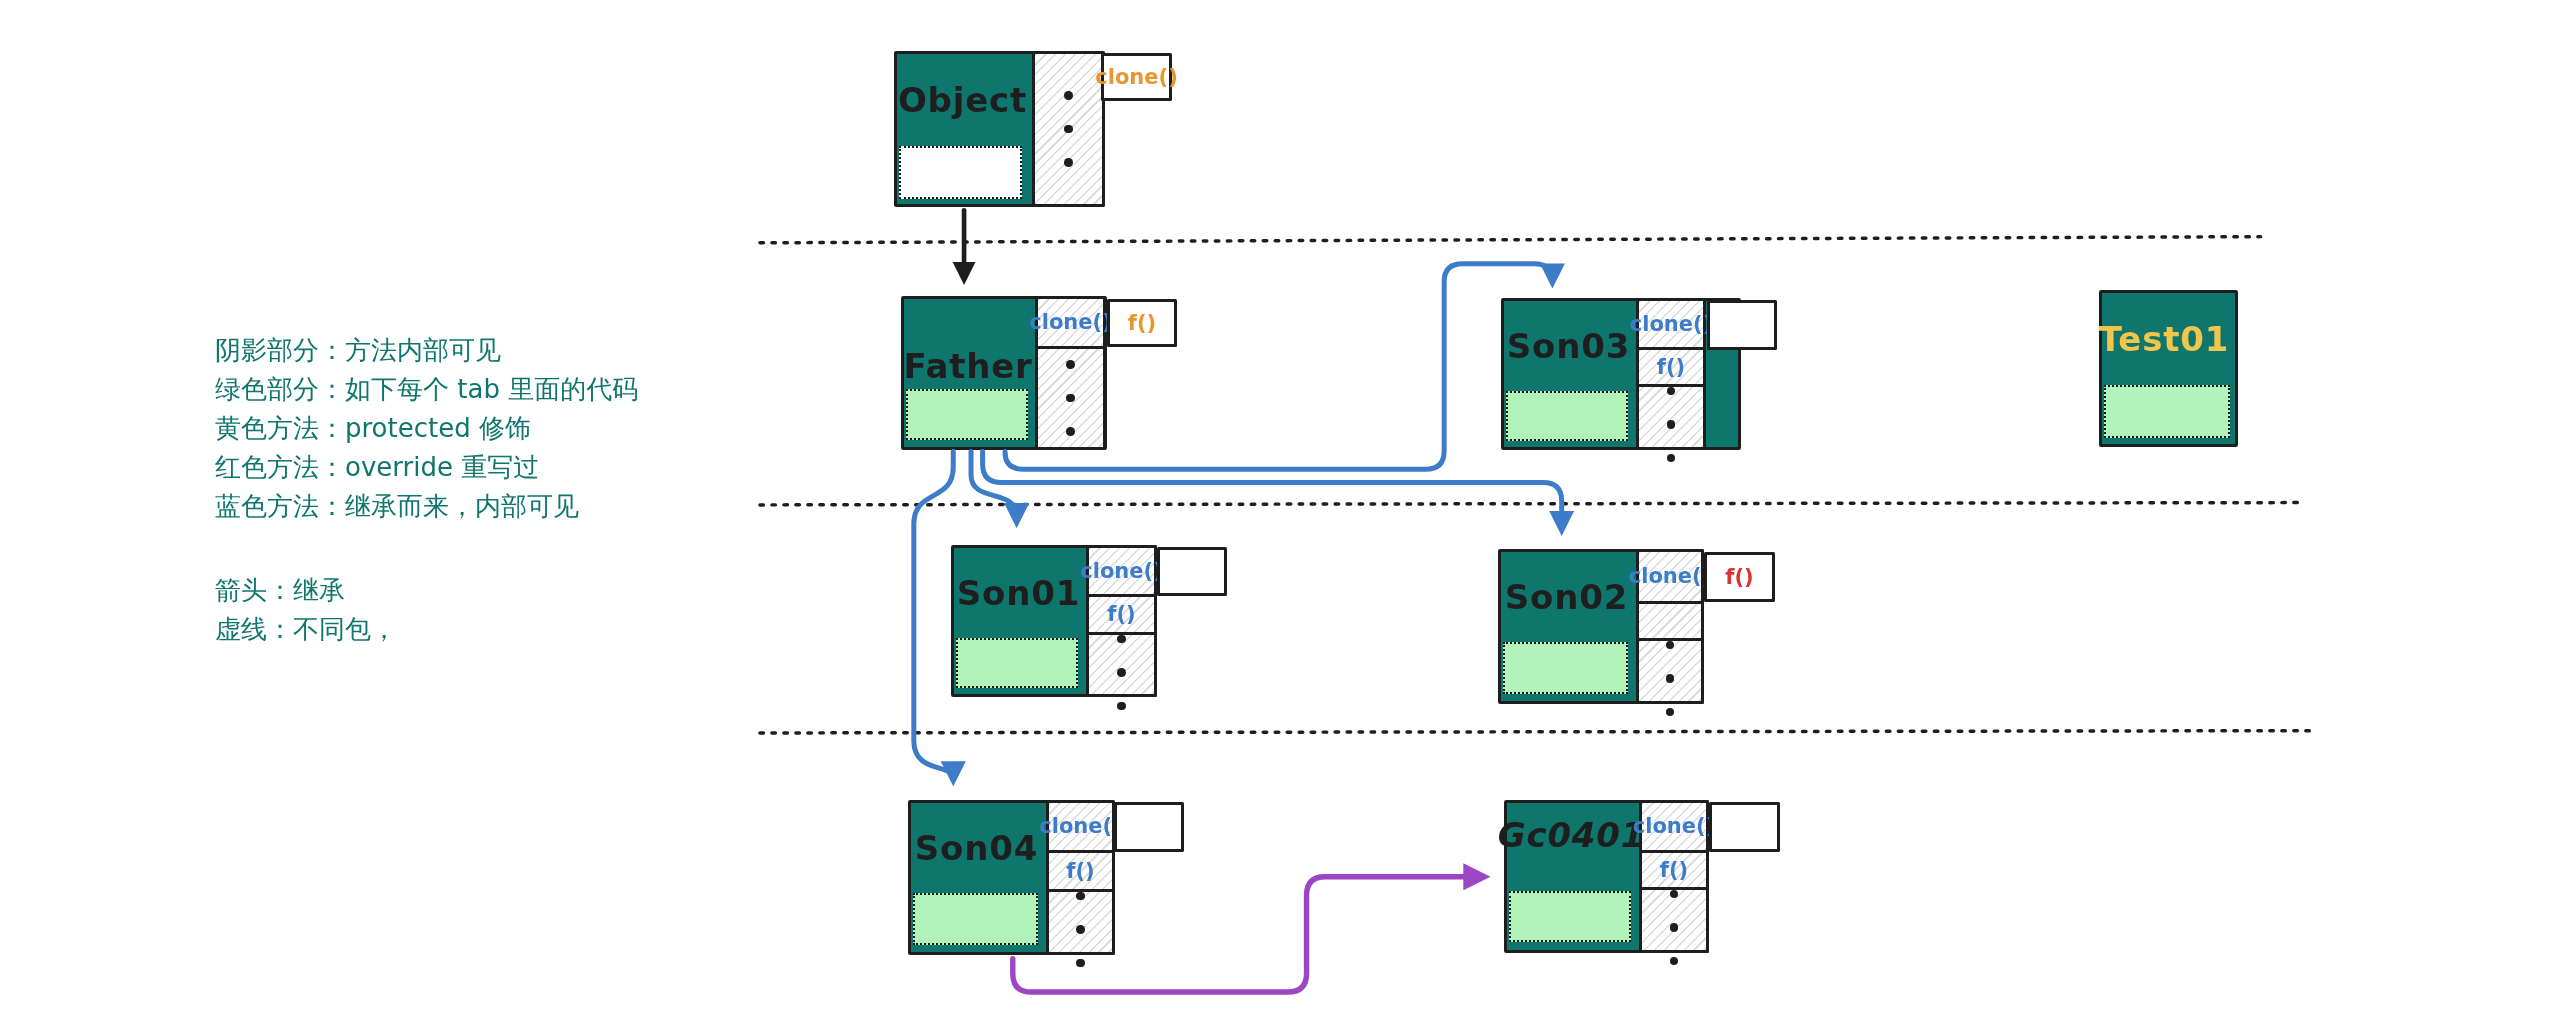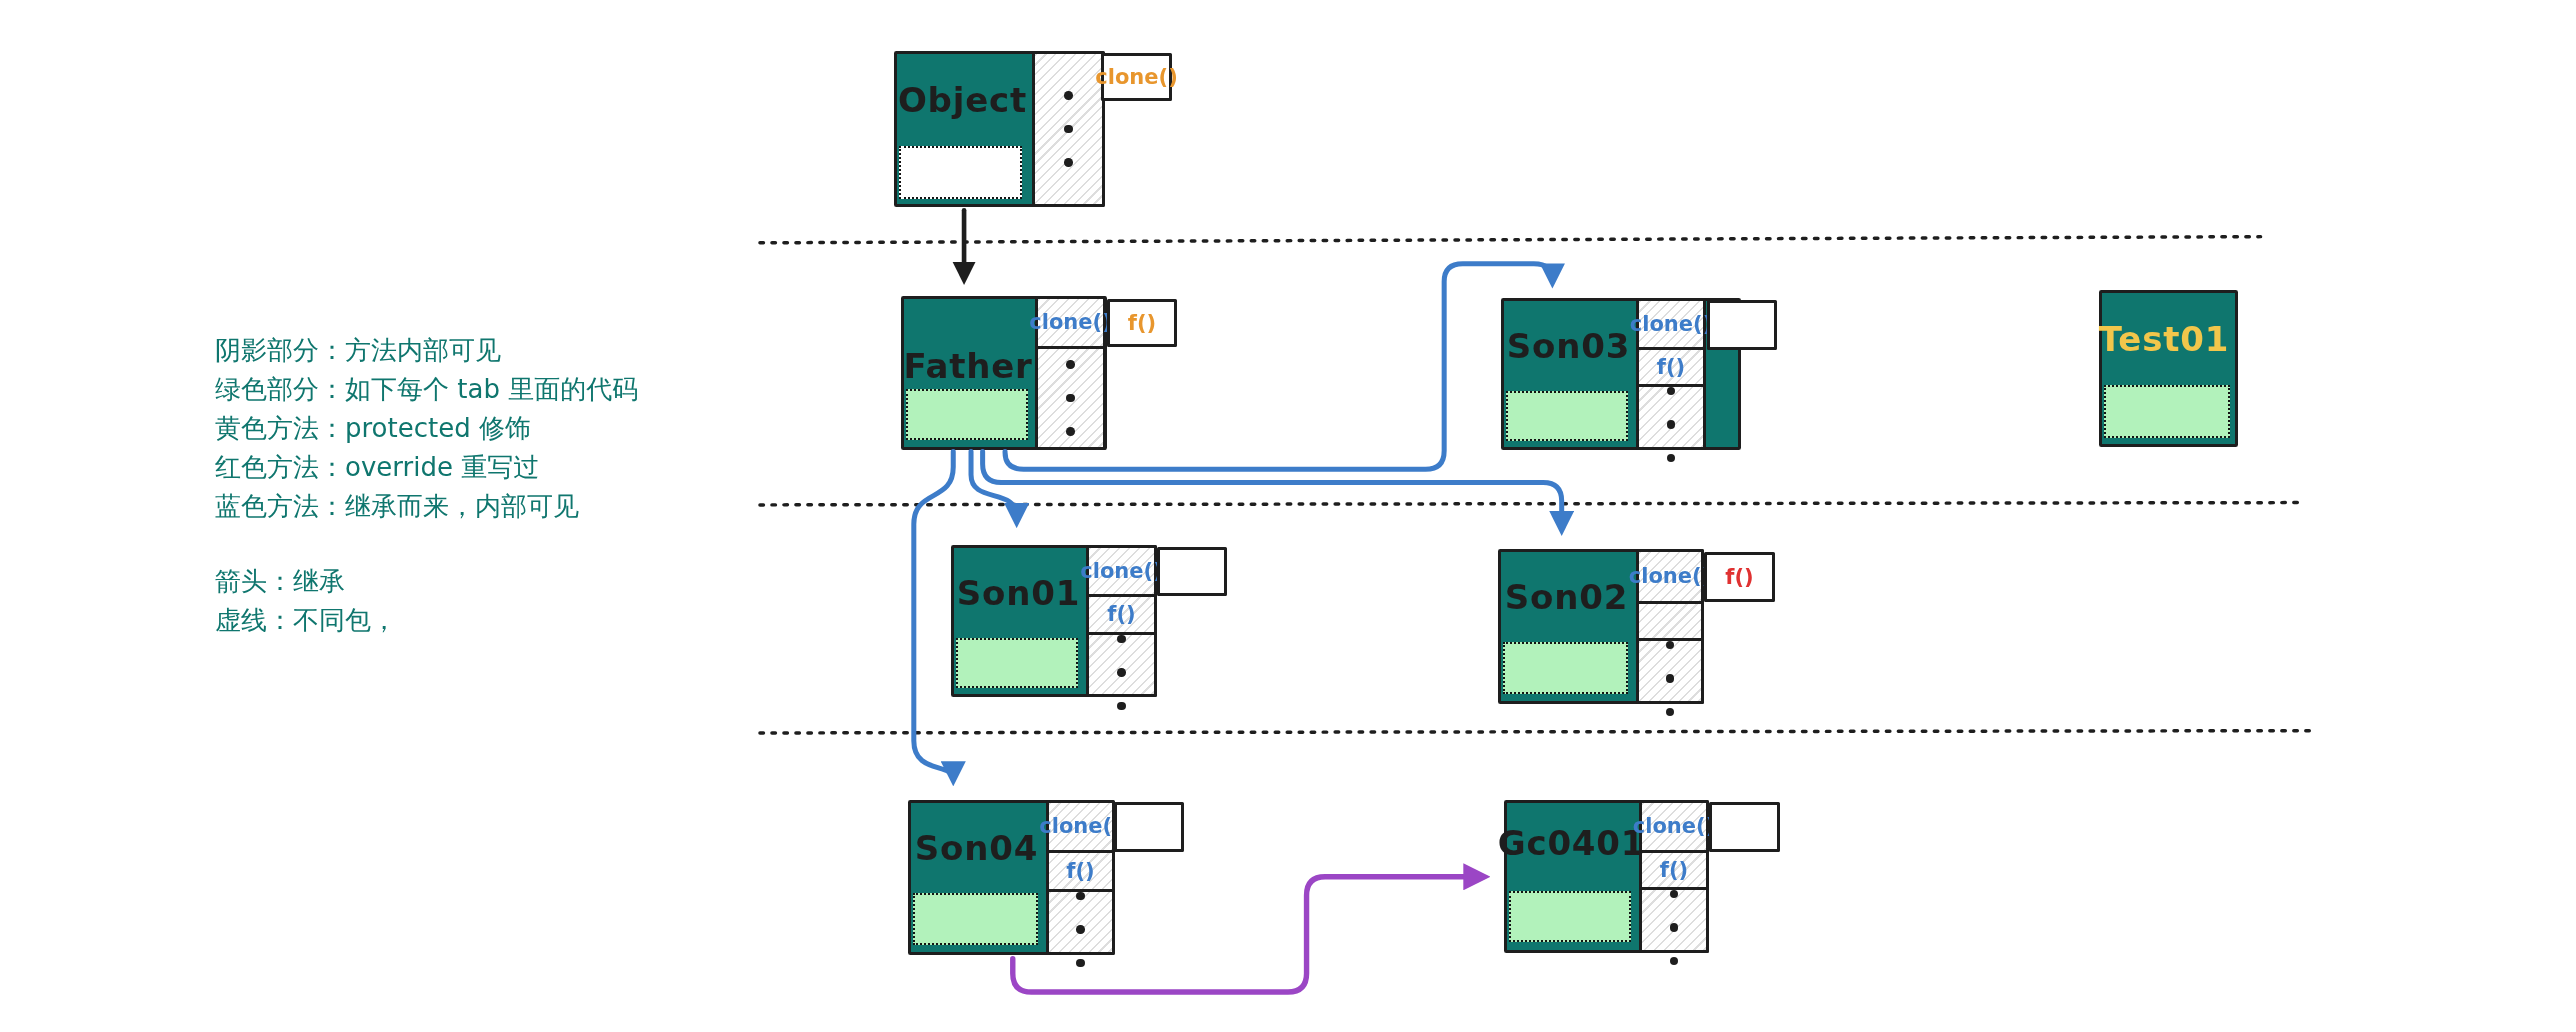--- a/index.html
+++ b/index.html
@@ -18,21 +18,21 @@
   .mcell{border-bottom:3.1px solid #1e1e1e;display:flex;align-items:center;justify-content:center;
          font-size:21px;font-weight:700;color:#3d7cc9;flex:0 0 auto;}
   .dots{flex:1 1 auto;display:flex;flex-direction:column;align-items:center;justify-content:center;gap:25px;}
   .dot{width:8.5px;height:8.5px;border-radius:50%;background:#1e1e1e;}
   .tag{position:absolute;background:#fff;border:3.1px solid #1e1e1e;border-radius:1.5px;box-sizing:border-box;
        display:flex;align-items:center;justify-content:center;font-size:21px;font-weight:700;}
   .tag.orange{color:#e8962d;}
   .tag.red{color:#e03131;}
   
   #legend{position:absolute;left:215px;top:331px;font-size:26px;line-height:39px;color:#0f766e;font-weight:500;}
-  #legend .grp2{margin-top:36px;}
+  #legend .grp2{margin-top:45px;}
   
   #wires{position:absolute;left:0;top:0;width:2576px;height:1033px;pointer-events:none;}
 </style>
 </head>
 <body>
 
 <div id="canvas">
 
   <div id="legend">
     <div class="grp1">
@@ -135,21 +135,21 @@
       <div class="dots">
           <span class="dot"></span>
           <span class="dot"></span>
           <span class="dot"></span>
         </div>
     </div>
     <div class="tag" style="left:203px;top:-1.5px;width:70px;height:50px;"></div>
   </div>
 
   <div class="cls" style="left:1504px;top:800px;width:205px;height:153px;">
-    <div class="title" style="left:0;top:8px;width:129px;height:64px;">Gc0401</div>
+    <div class="title" style="left:0;top:0;width:129px;height:64px;font-style:italic;">Gc0401</div>
     <div class="fill" style="left:1.5px;top:88px;width:118px;height:47px;"></div>
     <div class="hatch" style="left:132px;width:70px;">
       <div class="mcell" style="height:47px;">clone()</div>
       <div class="mcell" style="height:34px;">f()</div>
       <div class="dots">
           <span class="dot"></span>
           <span class="dot"></span>
           <span class="dot"></span>
         </div>
     </div>

